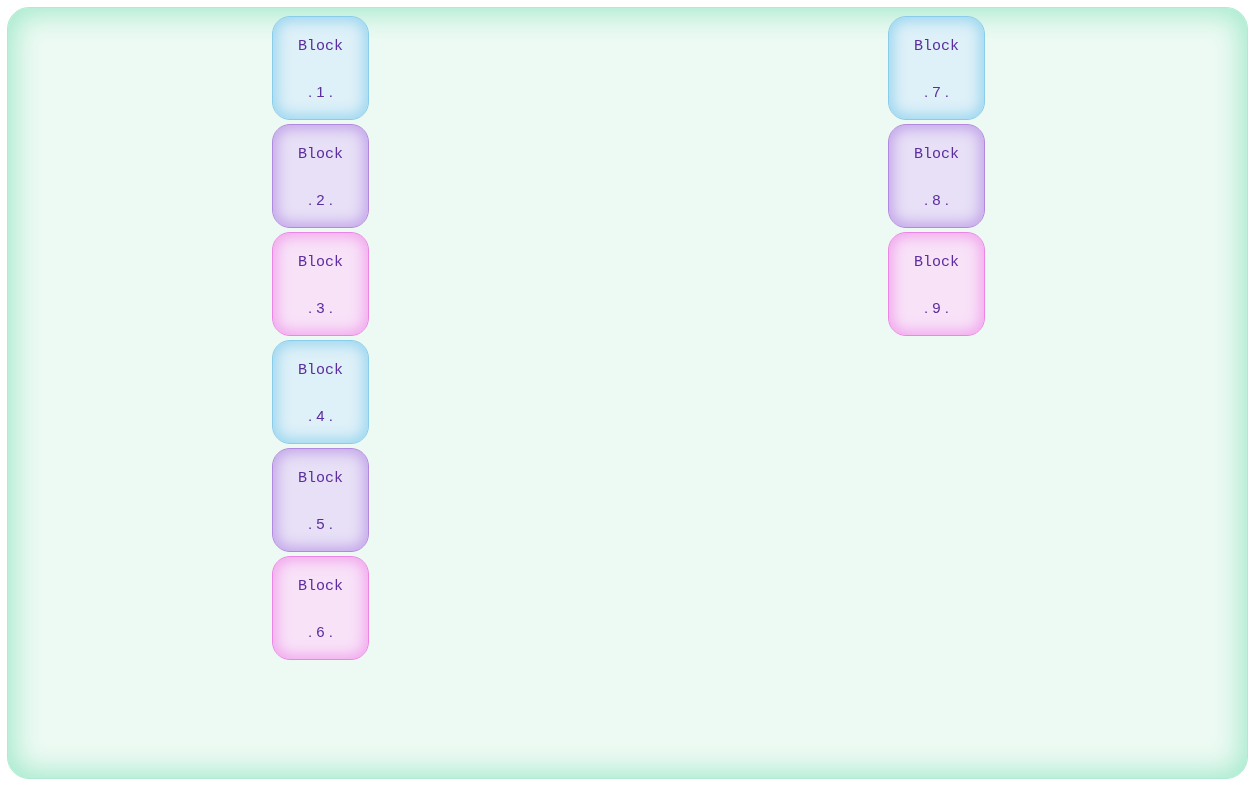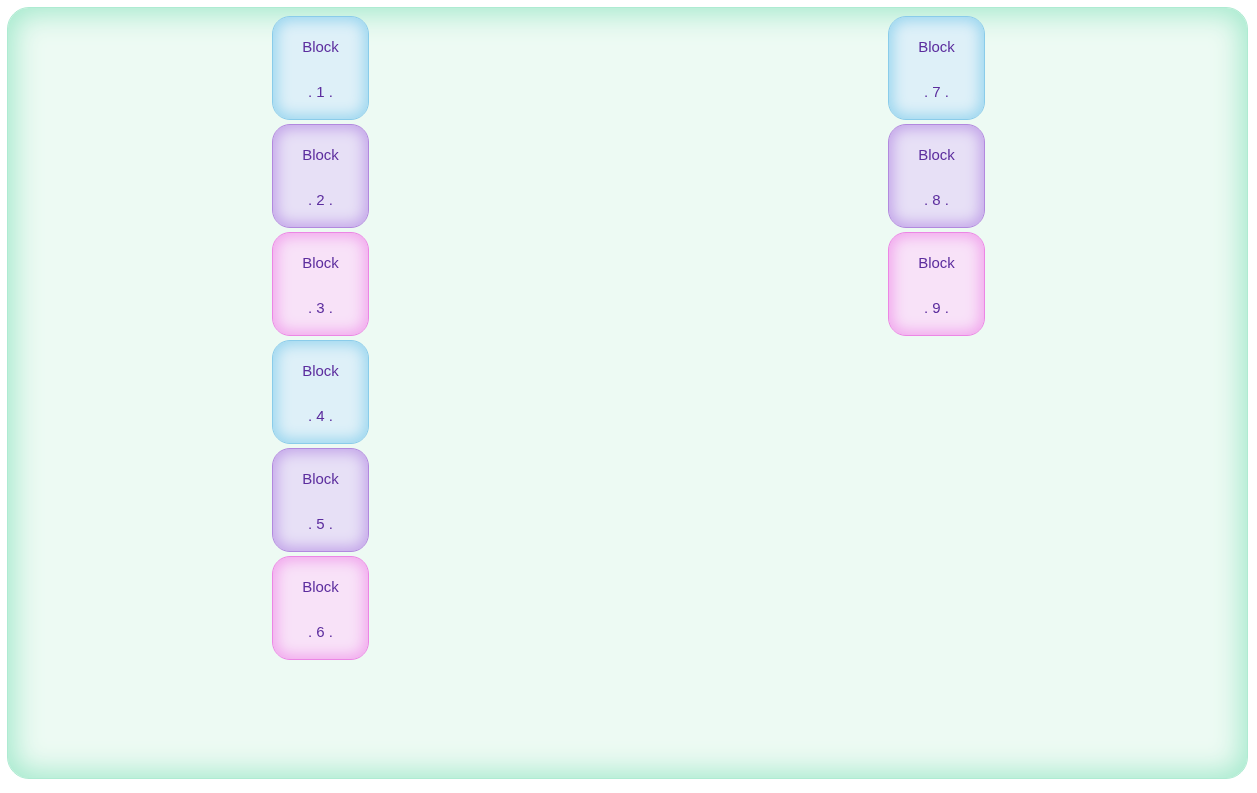--- a/index.html
+++ b/index.html
@@ -44,20 +44,21 @@
     flex-direction: column;
     align-items: center;
     padding-top: 22px;
     color: var(--text-color, #5c2d9e);
     font-size: 15px;
     cursor: move;
     user-select: none;
   }
   .block-label {
     line-height: 16px;
+    font-family: Liberation Mono, monospace;
   }
   .block-number {
     line-height: 16px;
     margin-top: 29px;
   }
 </style>
 </head>
 <body style="background: rgb(255, 255, 255);">
 
 <div class="panel">

